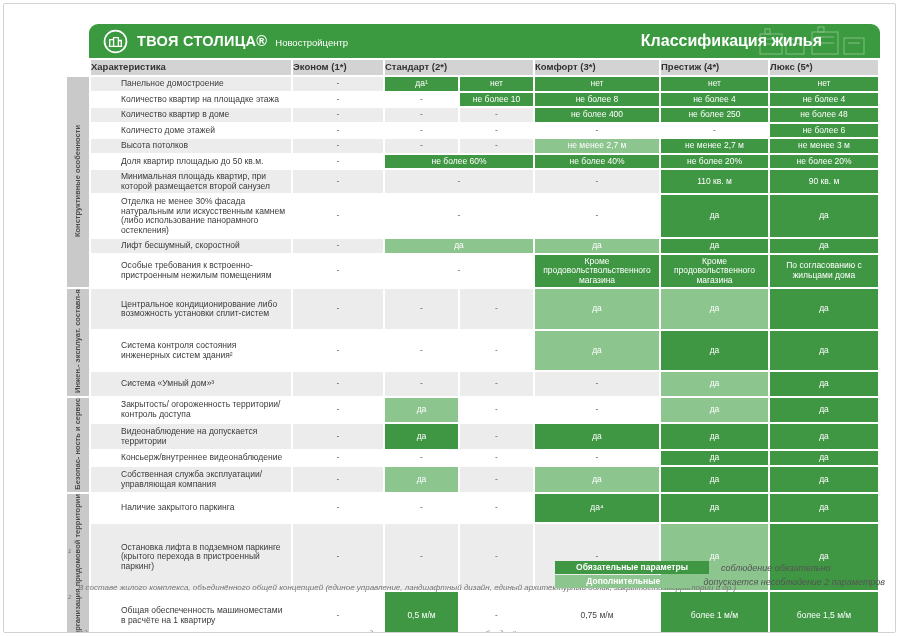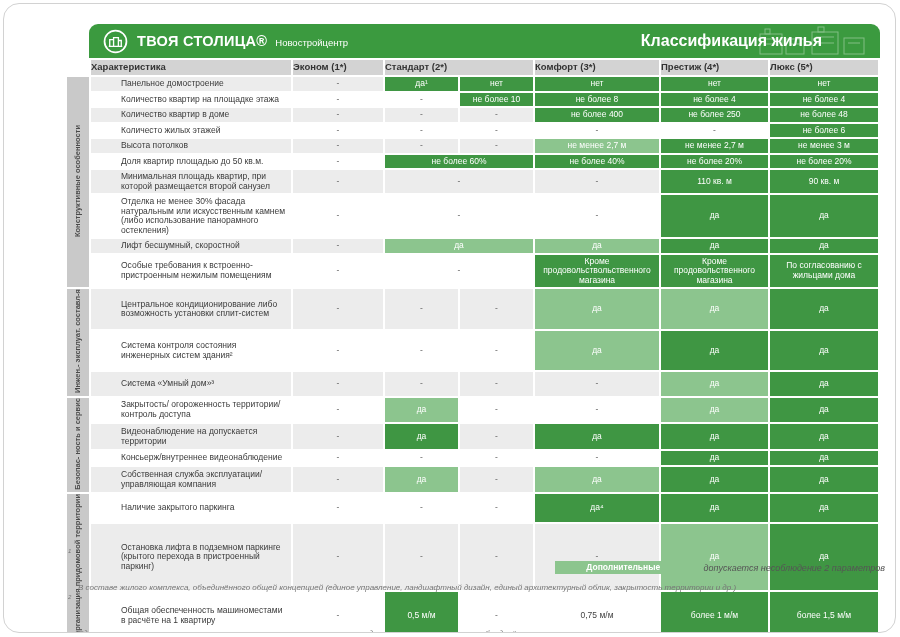--- a/index.html
+++ b/index.html
@@ -1,18 +1,18 @@
 <!DOCTYPE html>
 <html><head>
 <meta charset="utf-8">
 <style>
   * { box-sizing: border-box; margin: 0; padding: 0; }
   html,body { width:900px; height:637px; background:#fff; font-family:"Liberation Sans", sans-serif; }
   .page { position:absolute; left:3px; top:3px; width:893px; height:630px; background:#fff;
-          border:1px solid #d2d2d2; border-radius:16px; overflow:hidden; }
+          border:1px solid #d2d2d2; border-radius:2px; overflow:hidden; }
 
   
   .topbar { position:absolute; left:85px; top:20px; width:791px; height:34px;
             background:#3B9A3F; border-radius:9px 9px 0 0; }
   .brand { position:absolute; left:14px; top:0; height:34px; display:flex; align-items:center; }
   .logo { width:25px; height:25px; margin-right:9px; }
   .brand-name { color:#fff; font-weight:bold; font-size:14.5px; letter-spacing:.3px; }
   .brand-sub { color:#fff; font-size:9.5px; margin-left:8px; margin-top:3px; }
   .doc-title { position:absolute; right:58px; top:8px; color:#fff; font-weight:bold; font-size:16px; }
   .skyline { position:absolute; right:4px; top:2px; opacity:.45; }
@@ -126,21 +126,21 @@
         <tr class="odd">
           <td class="rlabel">Количество квартир в доме</td>
           <td class="val dash">-</td>
           <td class="val dash">-</td>
           <td class="val dash">-</td>
           <td class="val g-dark">не более 400</td>
           <td class="val g-dark">не более 250</td>
           <td class="val g-dark">не более 48</td>
         </tr>
         <tr class="even">
-          <td class="rlabel">Количесто жилых этажей</td>
+          <td class="rlabel">Количесто доме этажей</td>
           <td class="val dash">-</td>
           <td class="val dash">-</td>
           <td class="val dash">-</td>
           <td class="val dash">-</td>
           <td class="val dash">-</td>
           <td class="val g-dark">не более 6</td>
         </tr>
         <tr class="odd">
           <td class="rlabel">Высота потолков</td>
           <td class="val dash">-</td>
@@ -308,18 +308,22 @@
         <span class="fn-text">Карта «Оценочное зонирование земель г. Минск. Схема зонирования по транспортной доступности центра населенного пункта»</span>
       </div>
       <div class="fn">
         <sup>6</sup>
         <span class="fn-text">Пр-т Независимости, пр-т Победителей, пр-т Дзержинского, ул. Притыцкого, пр-т Машерова, Долгиновский тракт, Логойский тракт</span>
       </div>
     </div>
 
   <div class="legend" id="legend">
       <div class="legend-row">
+        <div class="legend-box dark">Обязательные параметры</div>
+        <div class="legend-note">соблюдение обязательно</div>
+      </div>
+      <div class="legend-row">
         <div class="legend-box light">Дополнительные</div>
         <div class="legend-note">допускается несоблюдение 2 параметров</div>
       </div>
     </div>
 
 </div>
 
 </body></html>

